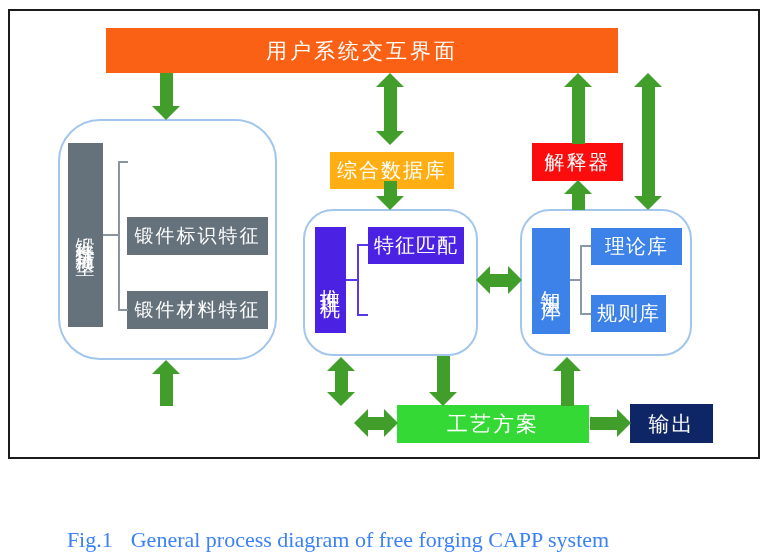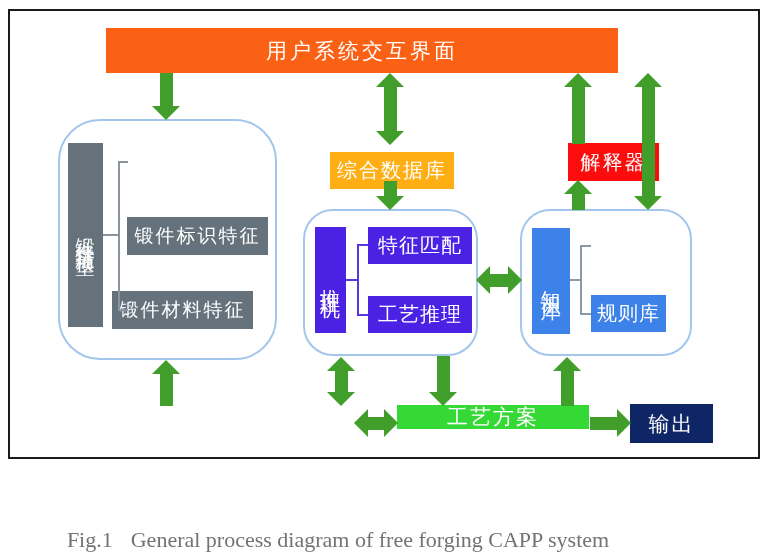--- a/index.html
+++ b/index.html
@@ -17,21 +17,21 @@
   }
   html,body{margin:0;padding:0;background:#ffffff;}
   .page{position:relative;width:770px;height:557px;background:#ffffff;overflow:hidden;
         font-family:"Liberation Serif","DejaVu Serif",serif;}
   .frame{position:absolute;left:8px;top:9px;width:752px;height:450px;border:2px solid #1b1b1b;box-sizing:border-box;background:#ffffff;}
 
   .box{position:absolute;display:flex;align-items:center;justify-content:center;
        color:#ffffff;box-sizing:border-box;text-align:center;}
   .orange{background:var(--orange);}
   .amber{background:var(--amber);}
-  .red{background:var(--red);margin-left:36px;}
+  .red{background:var(--red);}
   .gray{background:var(--gray);}
   .purple{background:var(--purple);}
   .azure{background:var(--azure);}
   .cadblue{background:var(--cadblue);}
   .greenbar{background:var(--greenbar);}
   .navy{background:var(--navy);}
 
   .container{position:absolute;border:2px solid var(--cborder);background:#ffffff;box-sizing:border-box;}
 
   .vtext{writing-mode:vertical-rl;text-orientation:upright;letter-spacing:4px;line-height:1;}
@@ -49,65 +49,65 @@
   .ha .sh{height:13px;flex:1 1 auto;}
   .tu{width:0;height:0;border-left:14px solid transparent;border-right:14px solid transparent;border-bottom:14px solid var(--arrow);}
   .td{width:0;height:0;border-left:14px solid transparent;border-right:14px solid transparent;border-top:14px solid var(--arrow);}
   .tl{width:0;height:0;border-top:14px solid transparent;border-bottom:14px solid transparent;border-right:14px solid var(--arrow);}
   .tr{width:0;height:0;border-top:14px solid transparent;border-bottom:14px solid transparent;border-left:14px solid var(--arrow);}
 
   .caption-zh{position:absolute;left:0;top:487px;width:770px;text-align:center;
               font-size:21px;color:#000;letter-spacing:1px;}
   .caption-zh sup{font-size:13px;}
   .caption-en{position:absolute;left:0;top:527px;width:676px;text-align:center;
-              font-size:22px;color:#737373;}
+              font-size:22px;color:#3b82f6;}
   .gapped{display:inline-block;margin-right:18px;}
 </style>
 </head>
 <body>
 
 <div class="page">
   <div class="frame"></div>
 
   <div class="box orange" style="left:106px;top:28px;width:512px;height:45px;font-size:21px;letter-spacing:3px;">用户系统交互界面</div>
 
   <div class="container" style="left:58px;top:119px;width:219px;height:241px;border-radius:42px;"></div>
   <div class="box gray vtext" style="left:68px;top:143px;width:35px;height:184px;font-size:19px;">锻件特征模型</div>
   <div class="box gray" style="left:127px;top:217px;width:141px;height:38px;font-size:19px;letter-spacing:2px;">锻件标识特征</div>
-  <div class="box gray" style="left:112px;top:291px;width:141px;height:38px;font-size:19px;letter-spacing:2px;">锻件材料特征</div>
+  <div class="box gray" style="left:127px;top:291px;width:141px;height:38px;font-size:19px;letter-spacing:2px;">锻件材料特征</div>
 
   <div class="ln" style="left:103px;top:234px;width:16px;height:2px;"></div>
   <div class="ln" style="left:118px;top:161px;width:2px;height:150px;"></div>
   <div class="ln" style="left:118px;top:161px;width:10px;height:2px;"></div>
   <div class="ln" style="left:118px;top:309px;width:10px;height:2px;"></div>
 
   <div class="box amber" style="left:330px;top:144px;width:124px;height:37px;font-size:20px;letter-spacing:2px;margin-top:8px;">综合数据库</div>
 
   <div class="container" style="left:303px;top:209px;width:175px;height:147px;border-radius:30px;"></div>
   <div class="box purple vtext" style="left:315px;top:227px;width:31px;height:106px;font-size:20px;letter-spacing:5px;">推理机</div>
-  <div class="box purple" style="left:368px;top:227px;width:104px;height:37px;font-size:20px;letter-spacing:1px;">特征匹配</div>
-  <div class="box purple" style="left:368px;top:296px;width:104px;height:37px;font-size:20px;letter-spacing:1px;">工艺推理</div>
+  <div class="box purple" style="left:368px;top:227px;width:96px;height:37px;font-size:20px;letter-spacing:1px;">特征匹配</div>
 
   <div class="ln pur" style="left:346px;top:279px;width:13px;height:2px;"></div>
   <div class="ln pur" style="left:357px;top:244px;width:2px;height:72px;"></div>
   <div class="ln pur" style="left:357px;top:244px;width:11px;height:2px;"></div>
   <div class="ln pur" style="left:357px;top:314px;width:11px;height:2px;"></div>
 
   <div class="box red" style="left:532px;top:143px;width:91px;height:38px;font-size:20px;letter-spacing:2px;">解释器</div>
 
   <div class="container" style="left:520px;top:209px;width:172px;height:147px;border-radius:30px;"></div>
   <div class="box azure vtext" style="left:532px;top:228px;width:38px;height:106px;font-size:20px;letter-spacing:5px;">知识库</div>
+  <div class="box azure" style="left:591px;top:228px;width:91px;height:37px;font-size:20px;letter-spacing:1px;">理论库</div>
   <div class="box azure" style="left:591px;top:295px;width:75px;height:37px;font-size:20px;letter-spacing:1px;">规则库</div>
 
   <div class="ln slt" style="left:570px;top:279px;width:12px;height:2px;"></div>
   <div class="ln slt" style="left:580px;top:245px;width:2px;height:70px;"></div>
   <div class="ln slt" style="left:580px;top:245px;width:11px;height:2px;"></div>
   <div class="ln slt" style="left:580px;top:313px;width:11px;height:2px;"></div>
 
-  <div class="box greenbar" style="left:397px;top:405px;width:192px;height:24px;font-size:21px;letter-spacing:2px;">工艺方案</div>
+  <div class="box greenbar" style="left:397px;top:405px;width:192px;height:38px;font-size:21px;letter-spacing:2px;">工艺方案</div>
   <div class="box navy" style="left:630px;top:404px;width:83px;height:39px;font-size:21px;letter-spacing:2px;">输出</div>
 
   <div class="va" style="left:152px;top:73px;height:47px;">
     <span class="sh"></span>
       <span class="td"></span>
   </div>
   <div class="va" style="left:376px;top:73px;height:72px;">
     <span class="tu"></span>
       <span class="sh"></span>
       <span class="td"></span>

